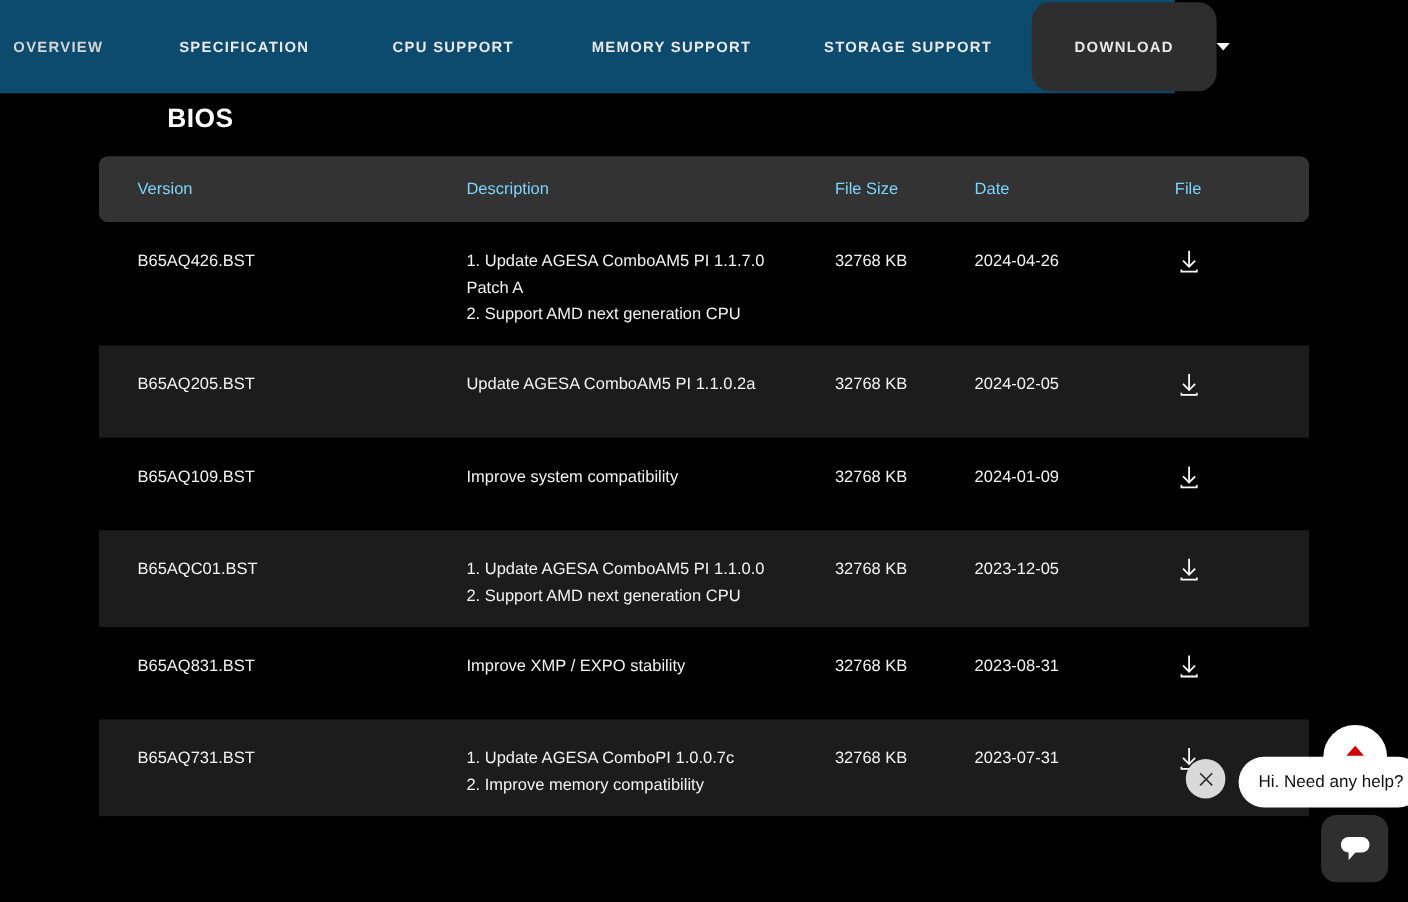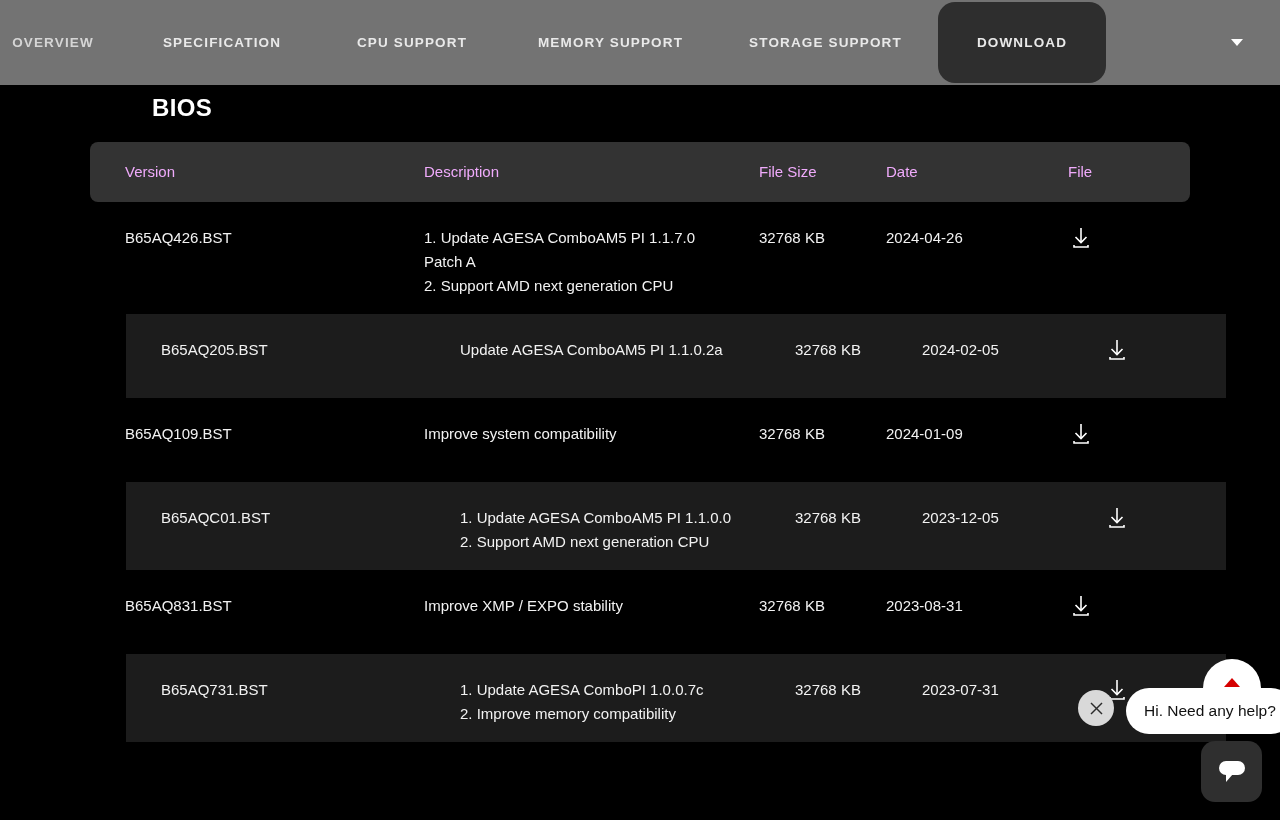--- a/index.html
+++ b/index.html
@@ -14,26 +14,25 @@
   body {
     font-family: "Liberation Sans", sans-serif;
     color: #ffffff;
     position: relative;
   }
 
   
   .navbar {
     position: absolute;
     top: 0; left: 0;
-    width: 1280px;
+    width: 1068px;
     height: 85px;
-    background: #737373;
+    background: #0c4a6e;
     display: flex;
     align-items: stretch;
-    justify-content: flex-end;
   }
 
   .nav-tabs {
     display: flex;
     align-items: stretch;
     height: 85px;
     flex: 1;
   }
 
   .nav-tab {
@@ -119,26 +118,26 @@
 
   .thead {
     background: #333333;
     border-radius: 8px;
     height: 60px;
     align-items: center;
   }
 
   .thead .cell {
     font-size: 15px;
-    color: #f0abfc;
+    color: #7dd3fc;
     font-weight: 400;
   }
 
   .tbody-row { background: #000000; }
-  .tbody-row.alt { background: #1c1c1c; margin-left: 36px; }
+  .tbody-row.alt { background: #1c1c1c; }
 
   .cell {
     font-size: 15px;
     line-height: 24px;
     color: #f2f2f2;
     padding: 0;
   }
 
   .c-version  { width: 334px; padding-left: 35px; }
   .c-desc     { width: 335px; }

